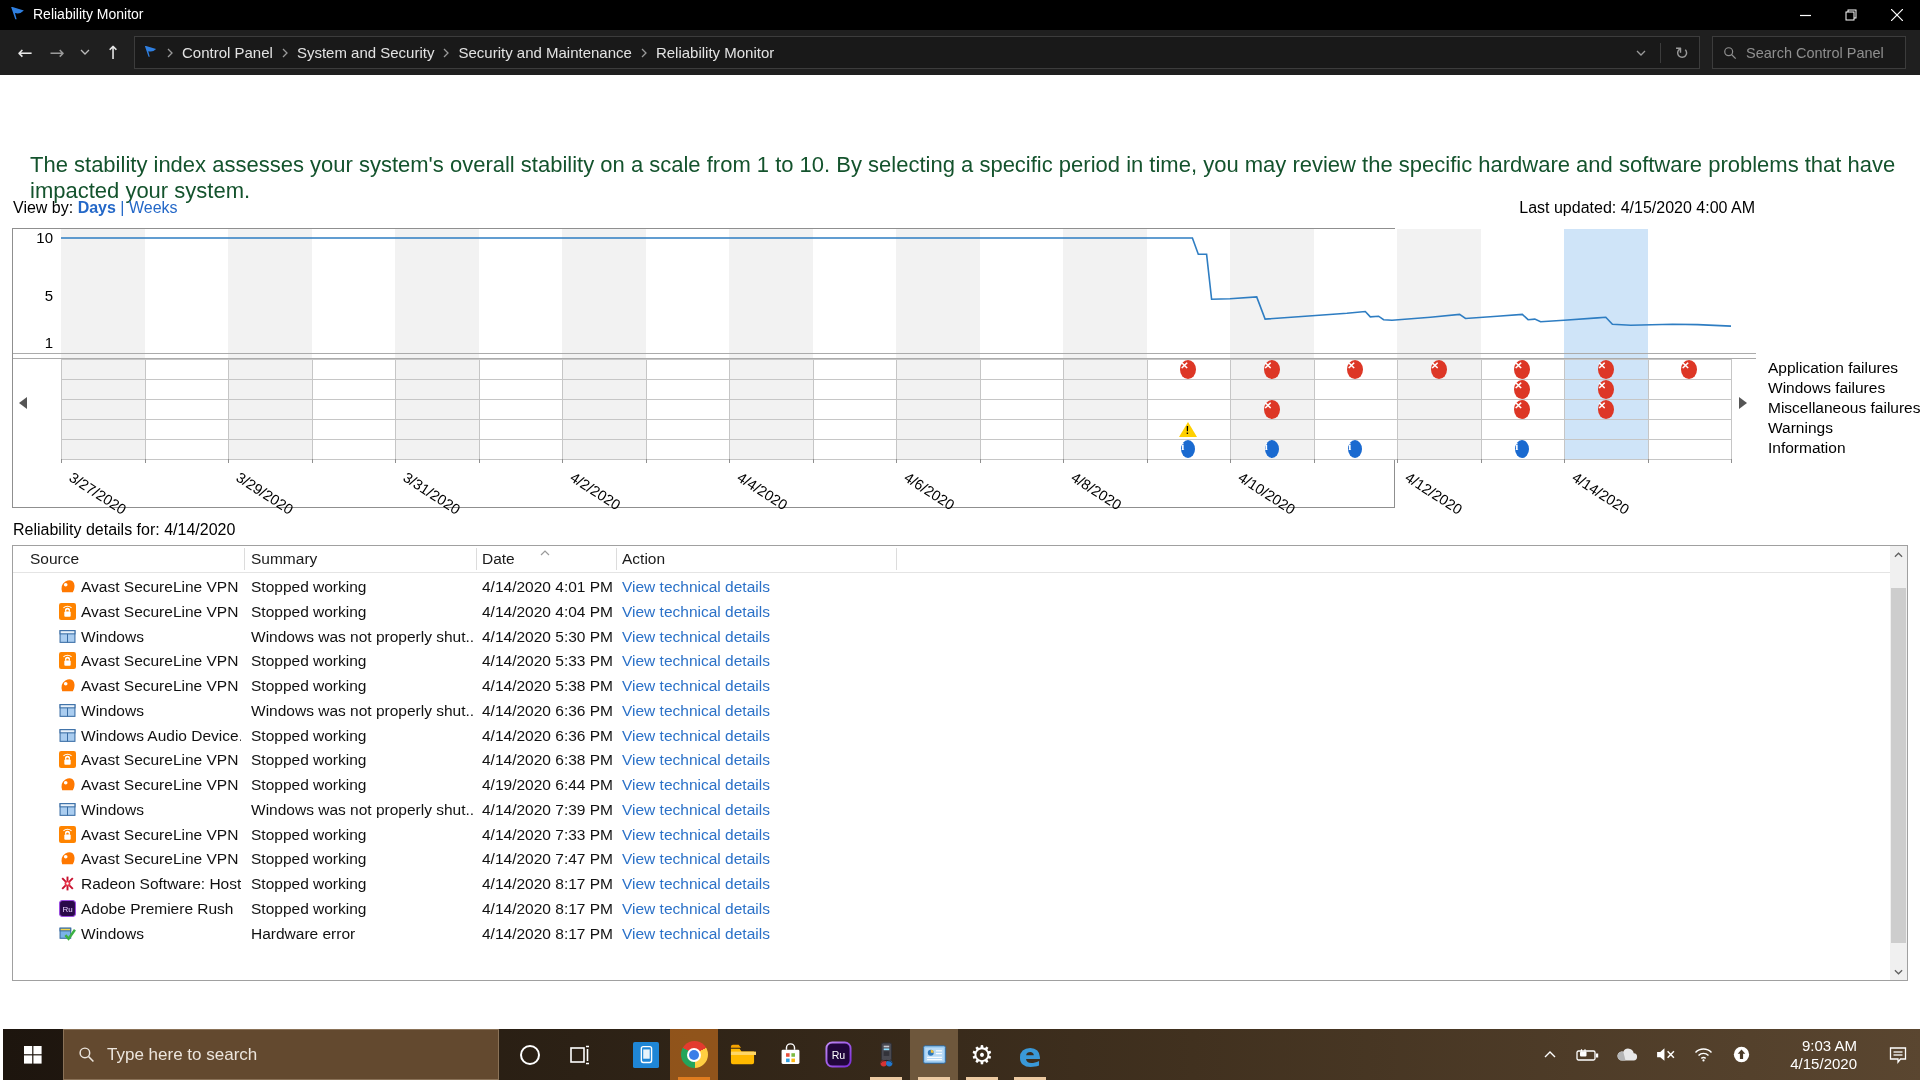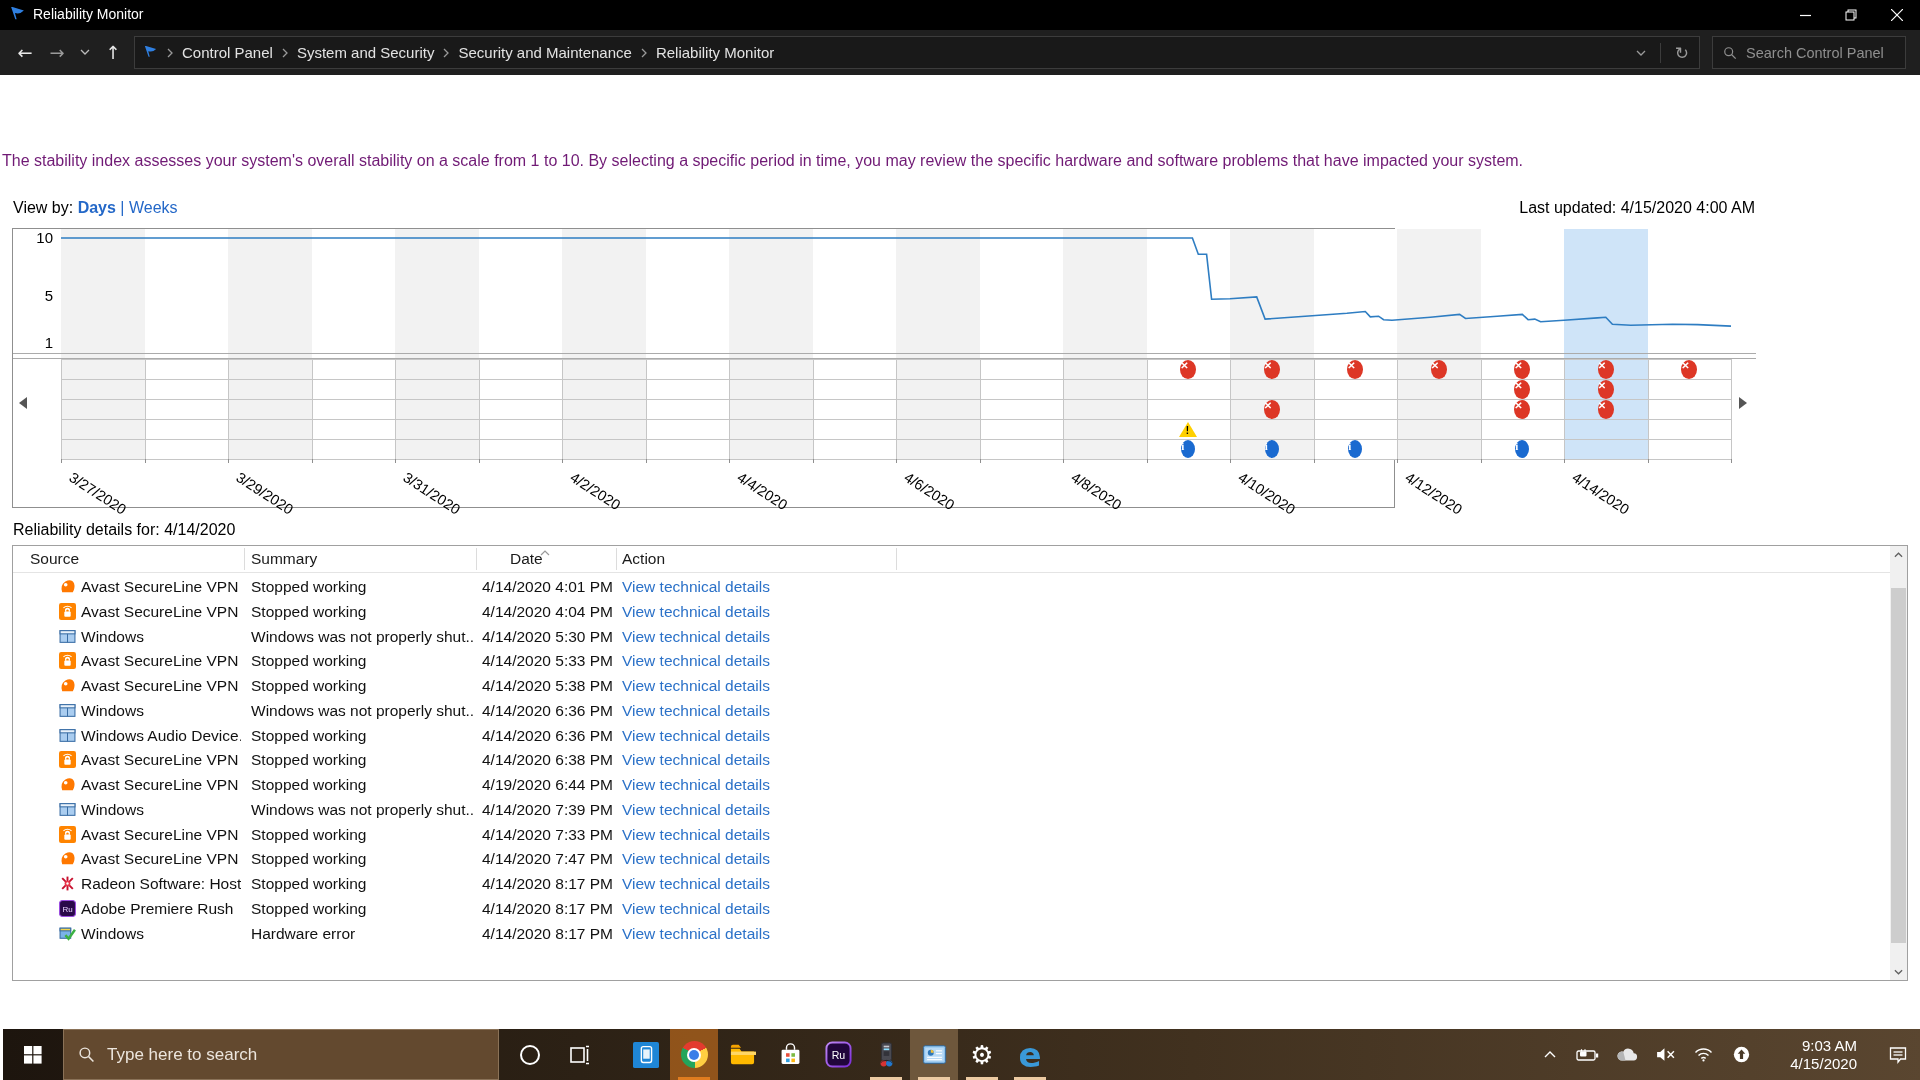--- a/index.html
+++ b/index.html
@@ -20,21 +20,21 @@
   .navbtn { position:absolute; top:8px; height:28px; display:flex; align-items:center; justify-content:center; color:#e8e8e8; font-family:"DejaVu Sans",sans-serif; font-size:18px; }
   #addrbar { position:absolute; left:134px; top:6px; width:1566px; height:33px; background:#191919; border:1px solid #3c3c3c; display:flex; align-items:center; color:#e2e2e2; font-size:15px; }
   #addrbar .crumb { display:flex; align-items:center; gap:9px; padding-left:8px; }
   #addrbar .sep { color:#9a9a9a; display:flex; }
   #addr-right { position:absolute; right:4px; top:0; height:31px; display:flex; align-items:center; gap:14px; color:#9a9a9a; }
   #addr-right .divider { width:1px; height:20px; background:#3c3c3c; }
   #searchbox { position:absolute; left:1712px; top:6px; width:194px; height:33px; background:#191919; border:1px solid #3c3c3c; display:flex; align-items:center; gap:9px; padding-left:10px; color:#8f8f8f; font-size:14.5px; }
 
   
   #heading { position:absolute; left:13px; top:105px; font-size:25px; color:#2a6bc5; }
-  #description { position:absolute; left:2px; top:152px; font-size:16px; color:#701a75; }
+  #description { position:absolute; left:30px; top:152px; font-size:22px; color:#14532d; }
   #viewby { position:absolute; left:13px; top:199px; font-size:16px; color:#000; }
   .bluelink { color:#2468c8; cursor:pointer; text-decoration:none; }
   #lastupdated { position:absolute; right:165px; top:199px; font-size:16px; color:#000; }
 
   
   #chart { position:absolute; left:12px; top:228px; width:1383px; height:280px; border:1px solid #8f8f8f; background:#fff; }
   .col-band { position:absolute; top:0; height:230px; }
   .grid-line { position:absolute; background:#c6c6c6; }
   .yl { position:absolute; font-size:15px; color:#000; width:34px; text-align:right; }
   .chart-sep { position:absolute; left:0; width:1743px; height:1px; background:#ababab; }
@@ -321,26 +321,33 @@
       <div class="datelabel" style="left:1231px;top:240px;">4/10/2020</div>
       <div class="datelabel" style="left:1398px;top:240px;">4/12/2020</div>
       <div class="datelabel" style="left:1565px;top:240px;">4/14/2020</div>
       <svg class="scroll-arrow" style="left:6px;top:168px;" width="8" height="12" viewBox="0 0 8 12">
         <polygon points="8,0 0,6 8,12" fill="#555"></polygon>
       </svg>
       <svg class="scroll-arrow" style="left:1726px;top:168px;" width="8" height="12" viewBox="0 0 8 12">
         <polygon points="0,0 8,6 0,12" fill="#555"></polygon>
       </svg>
     </div>
+  <div id="legend">
+      <div>Application failures</div>
+      <div>Windows failures</div>
+      <div>Miscellaneous failures</div>
+      <div>Warnings</div>
+      <div>Information</div>
+    </div>
 
   <div id="details-heading">Reliability details for: 4/14/2020</div>
   <div id="table">
     <span class="th" style="left:17px;">Source</span>
     <span class="th" style="left:238px;">Summary</span>
-    <span class="th" style="left:469px;margin-left:28px;">Date</span>
+    <span class="th" style="left:469px;">Date</span>
     <svg class="abs" style="left:527px;top:4px;" width="10" height="6" viewBox="0 0 10 6">
         <polyline points="1,5 5,1 9,5" fill="none" stroke="#9a9a9a" stroke-width="1.2"></polyline>
       </svg>
     <span class="th" style="left:609px;">Action</span>
     <div class="th-sep" style="left:231px;"></div>
     <div class="th-sep" style="left:463px;"></div>
     <div class="th-sep" style="left:603px;"></div>
     <div class="th-sep" style="left:883px;"></div>
     <div id="thead-line"></div>
     <div id="tbody">

